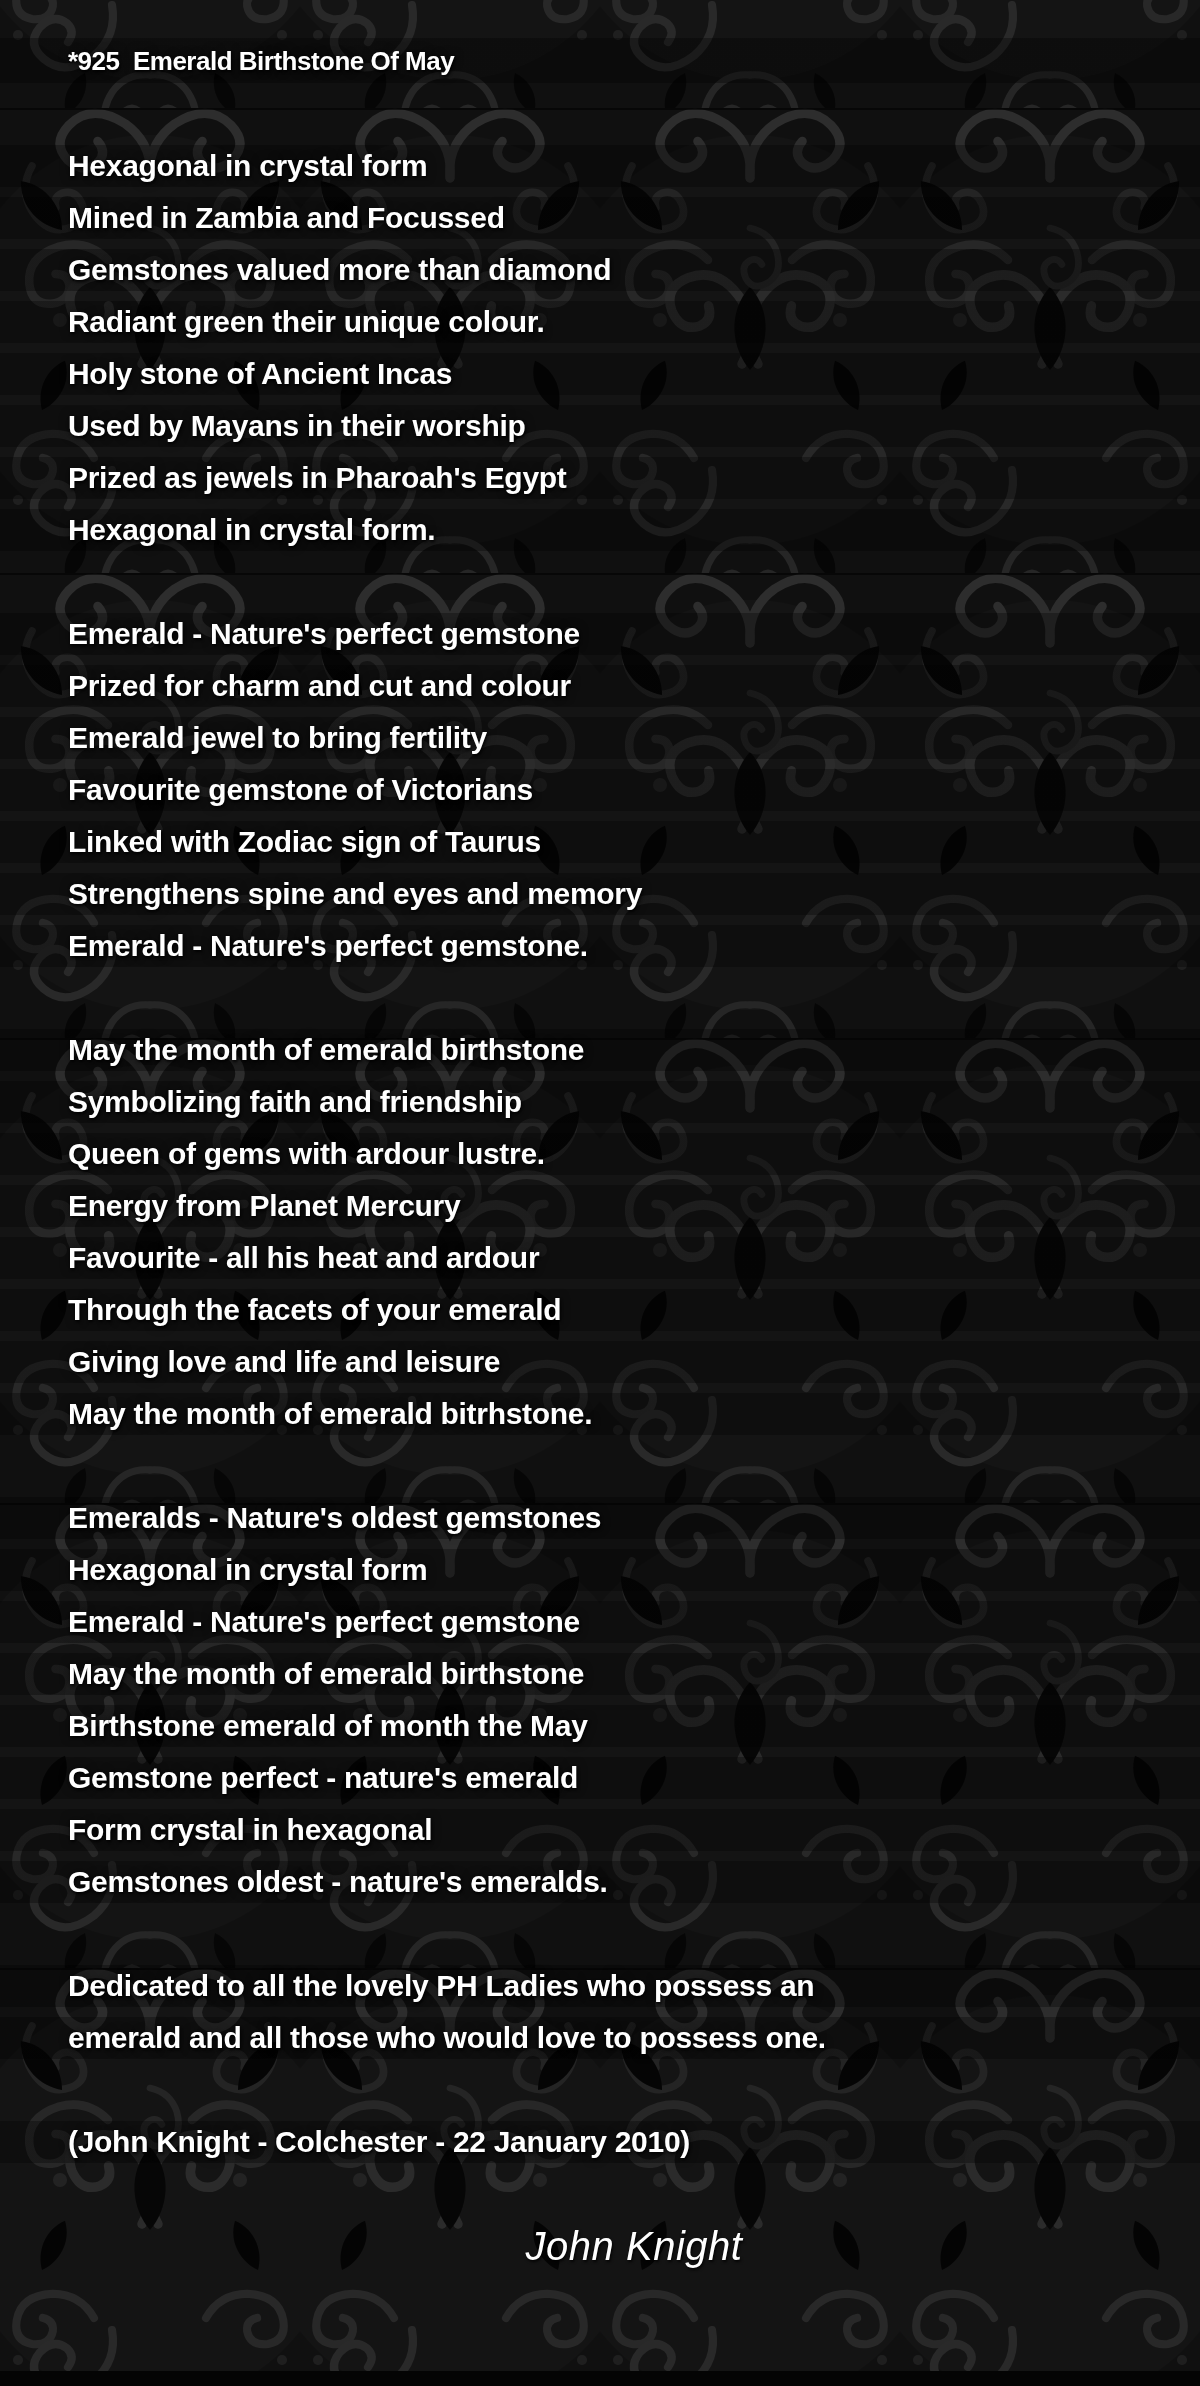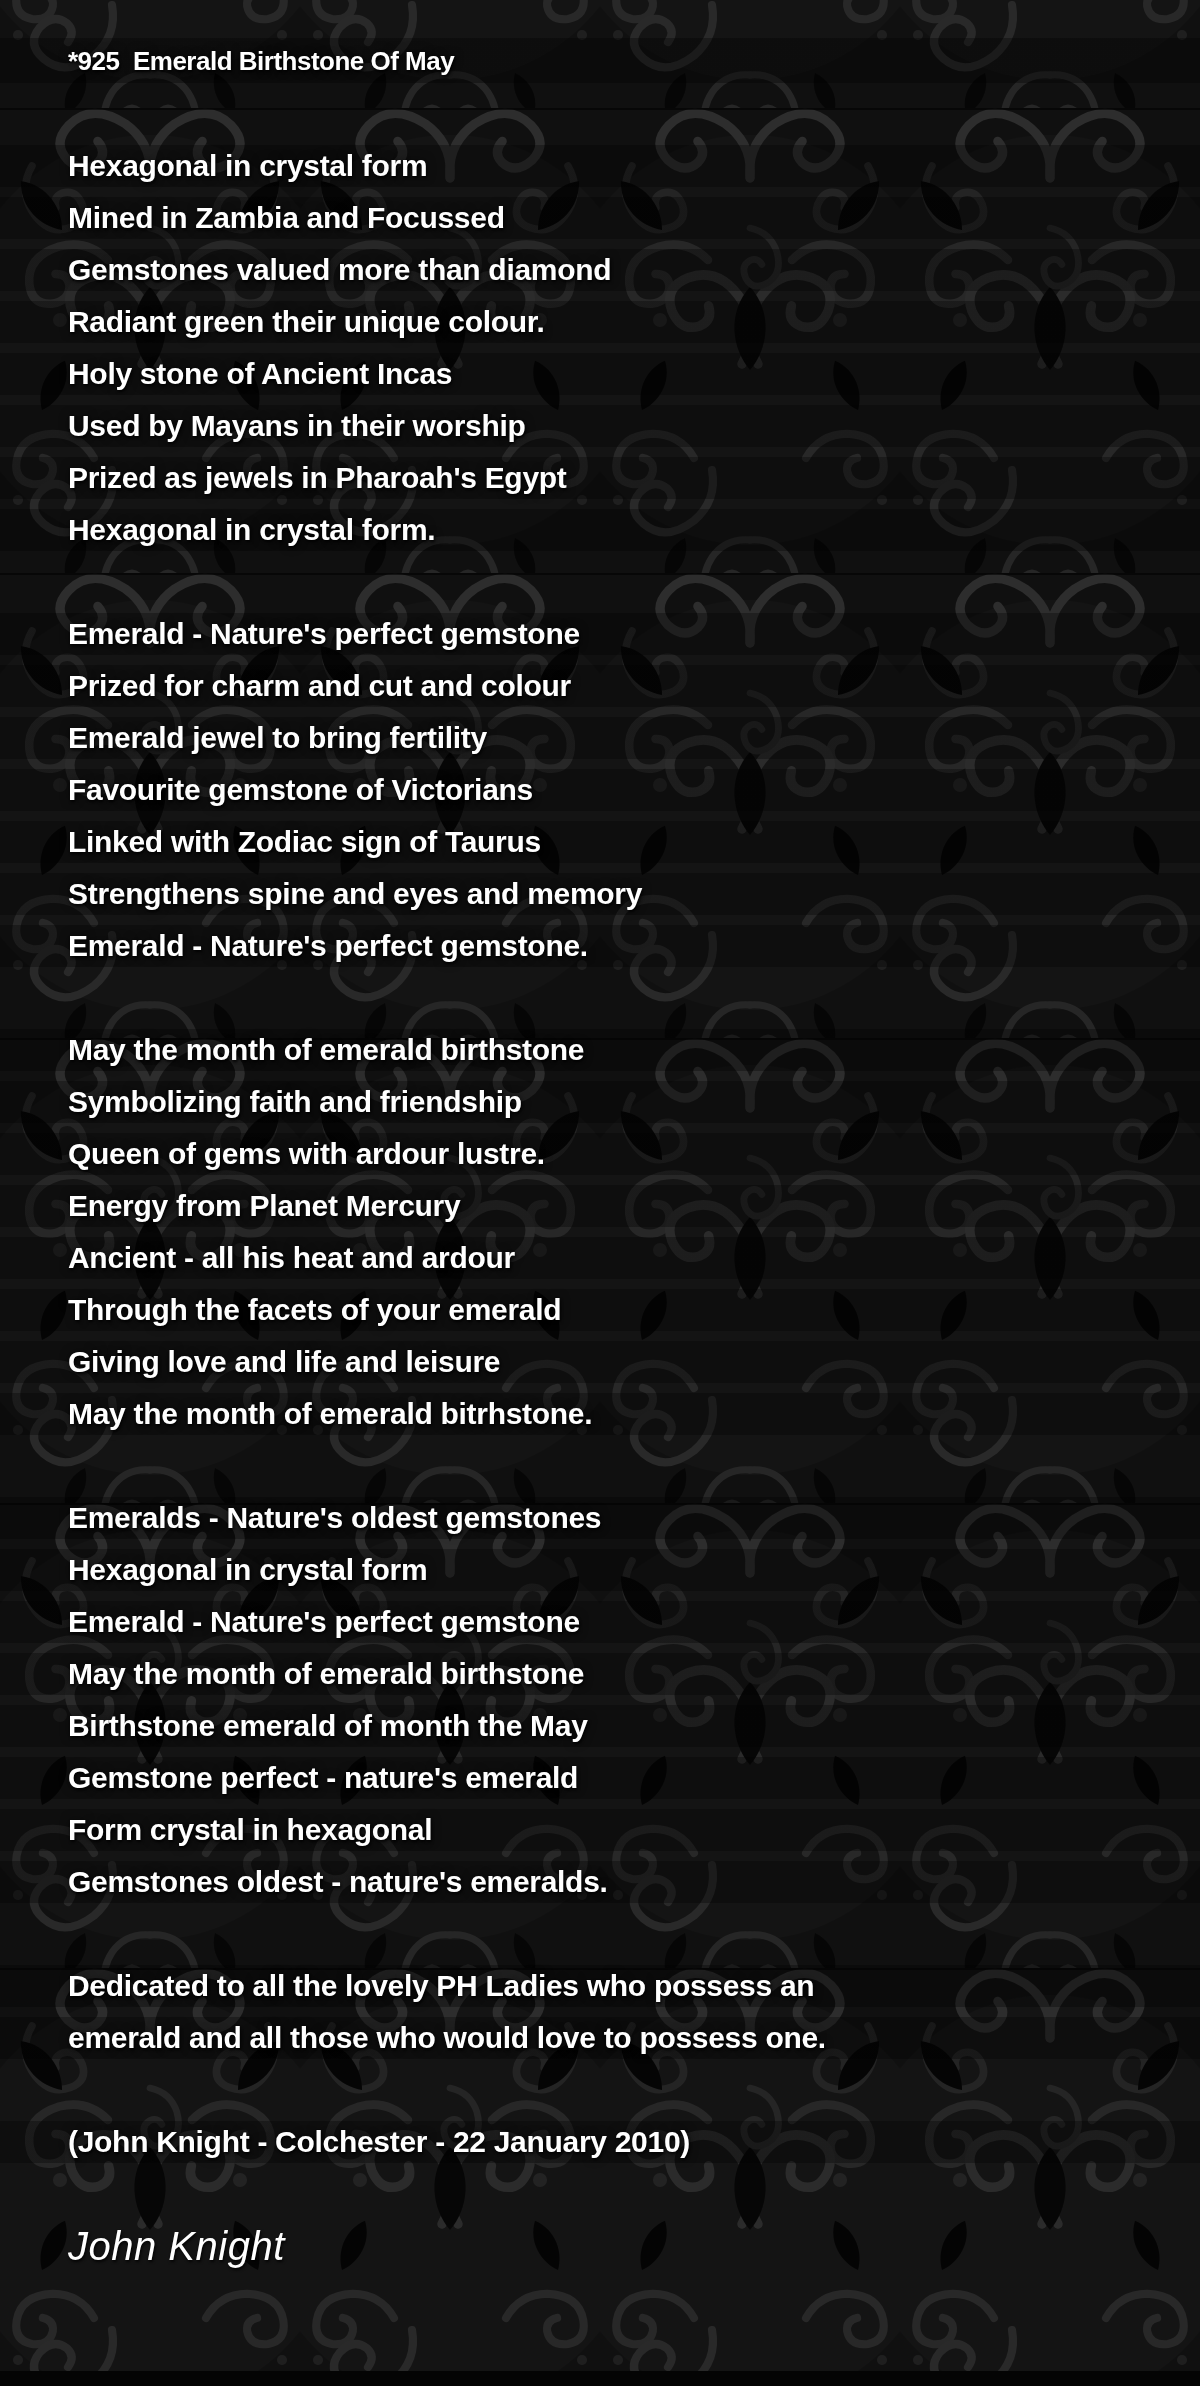--- a/index.html
+++ b/index.html
@@ -53,20 +53,21 @@
   }
   .signature {
     margin-top: 40px;
     padding-left: 68px;
     font-size: 40px;
     line-height: 52px;
     font-style: italic;
     font-weight: normal;
     letter-spacing: 0.5px;
     text-shadow: 1px 2px 3px rgba(0,0,0,0.85);
+    text-align: center;
   }
   .bottom-bar {
     position: absolute;
     left: 0;
     bottom: 0;
     width: 100%;
     height: 15px;
     background: #040404;
   }
 </style>
@@ -129,21 +130,21 @@
       <div class="line">Linked with Zodiac sign of Taurus</div>
       <div class="line">Strengthens spine and eyes and memory</div>
       <div class="line">Emerald - Nature's perfect gemstone.</div>
     </div>
 
     <div class="stanza">
       <div class="line">May the month of emerald birthstone</div>
       <div class="line">Symbolizing faith and friendship</div>
       <div class="line">Queen of gems with ardour lustre.</div>
       <div class="line">Energy from Planet Mercury</div>
-      <div class="line">Ancient - all his heat and ardour</div>
+      <div class="line">Favourite - all his heat and ardour</div>
       <div class="line">Through the facets of your emerald</div>
       <div class="line">Giving love and life and leisure</div>
       <div class="line">May the month of emerald bitrhstone.</div>
     </div>
 
     <div class="stanza">
       <div class="line">Emeralds - Nature's oldest gemstones</div>
       <div class="line">Hexagonal in crystal form</div>
       <div class="line">Emerald - Nature's perfect gemstone</div>
       <div class="line">May the month of emerald birthstone</div>

